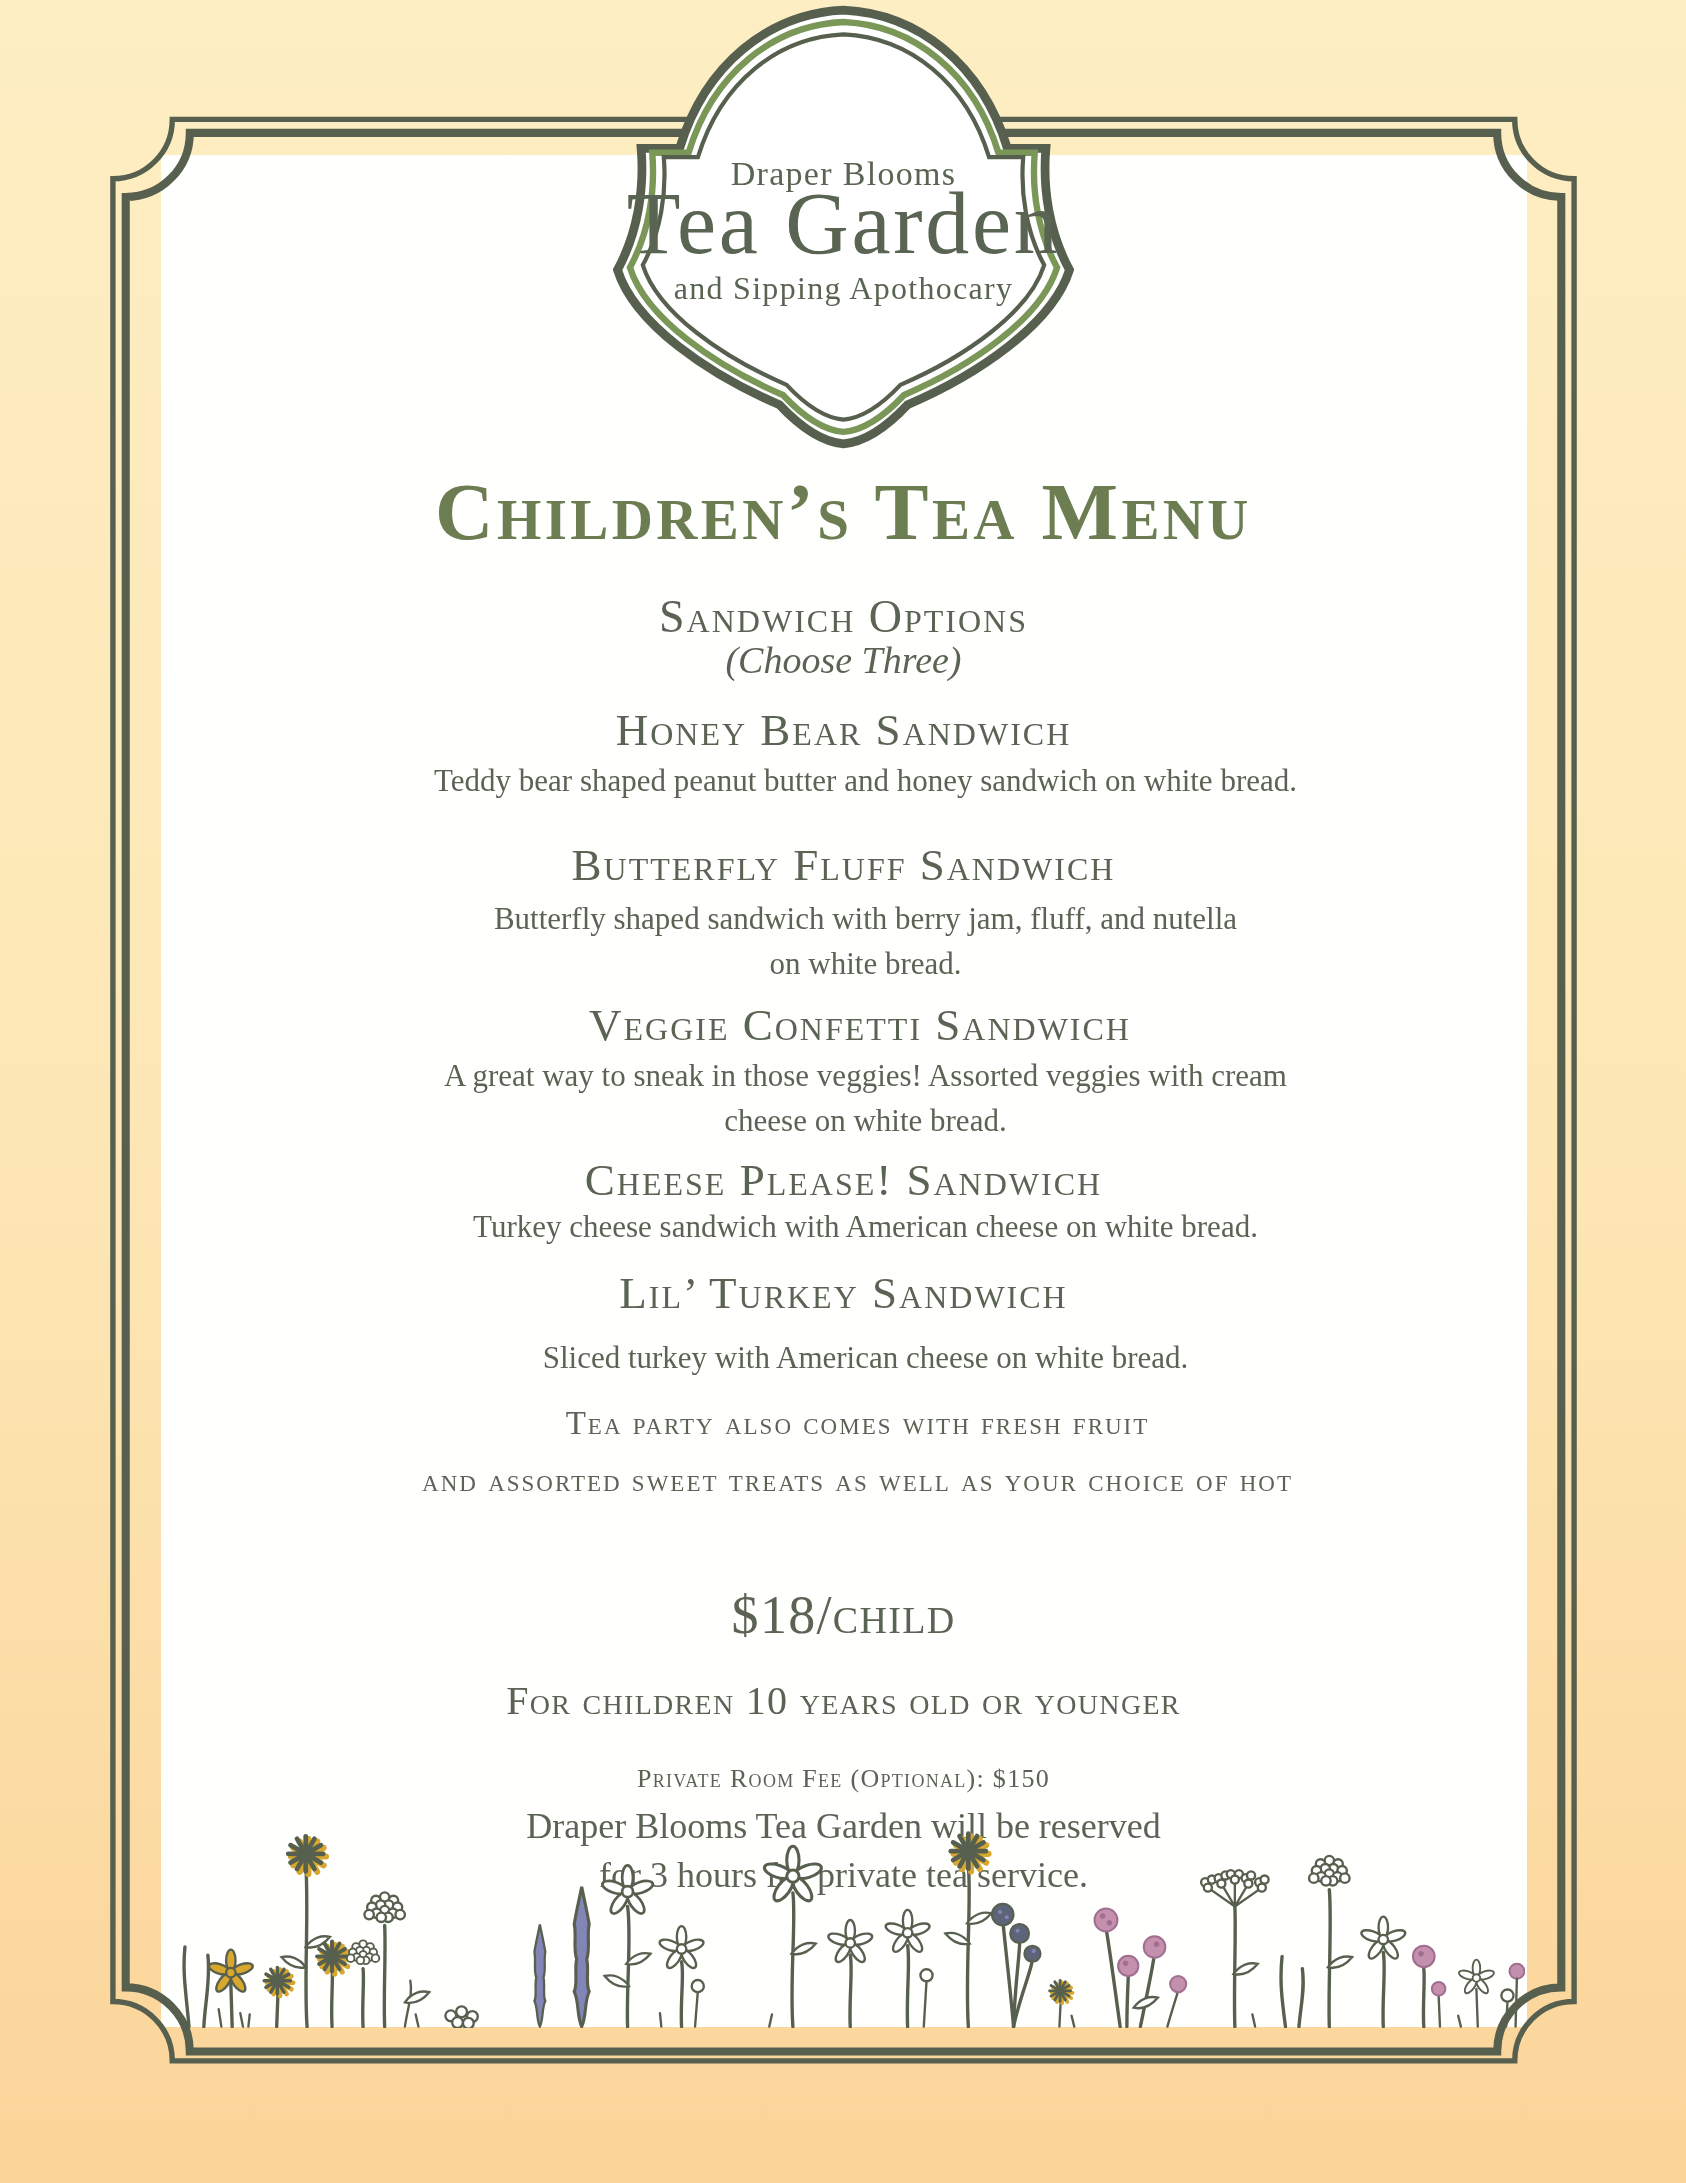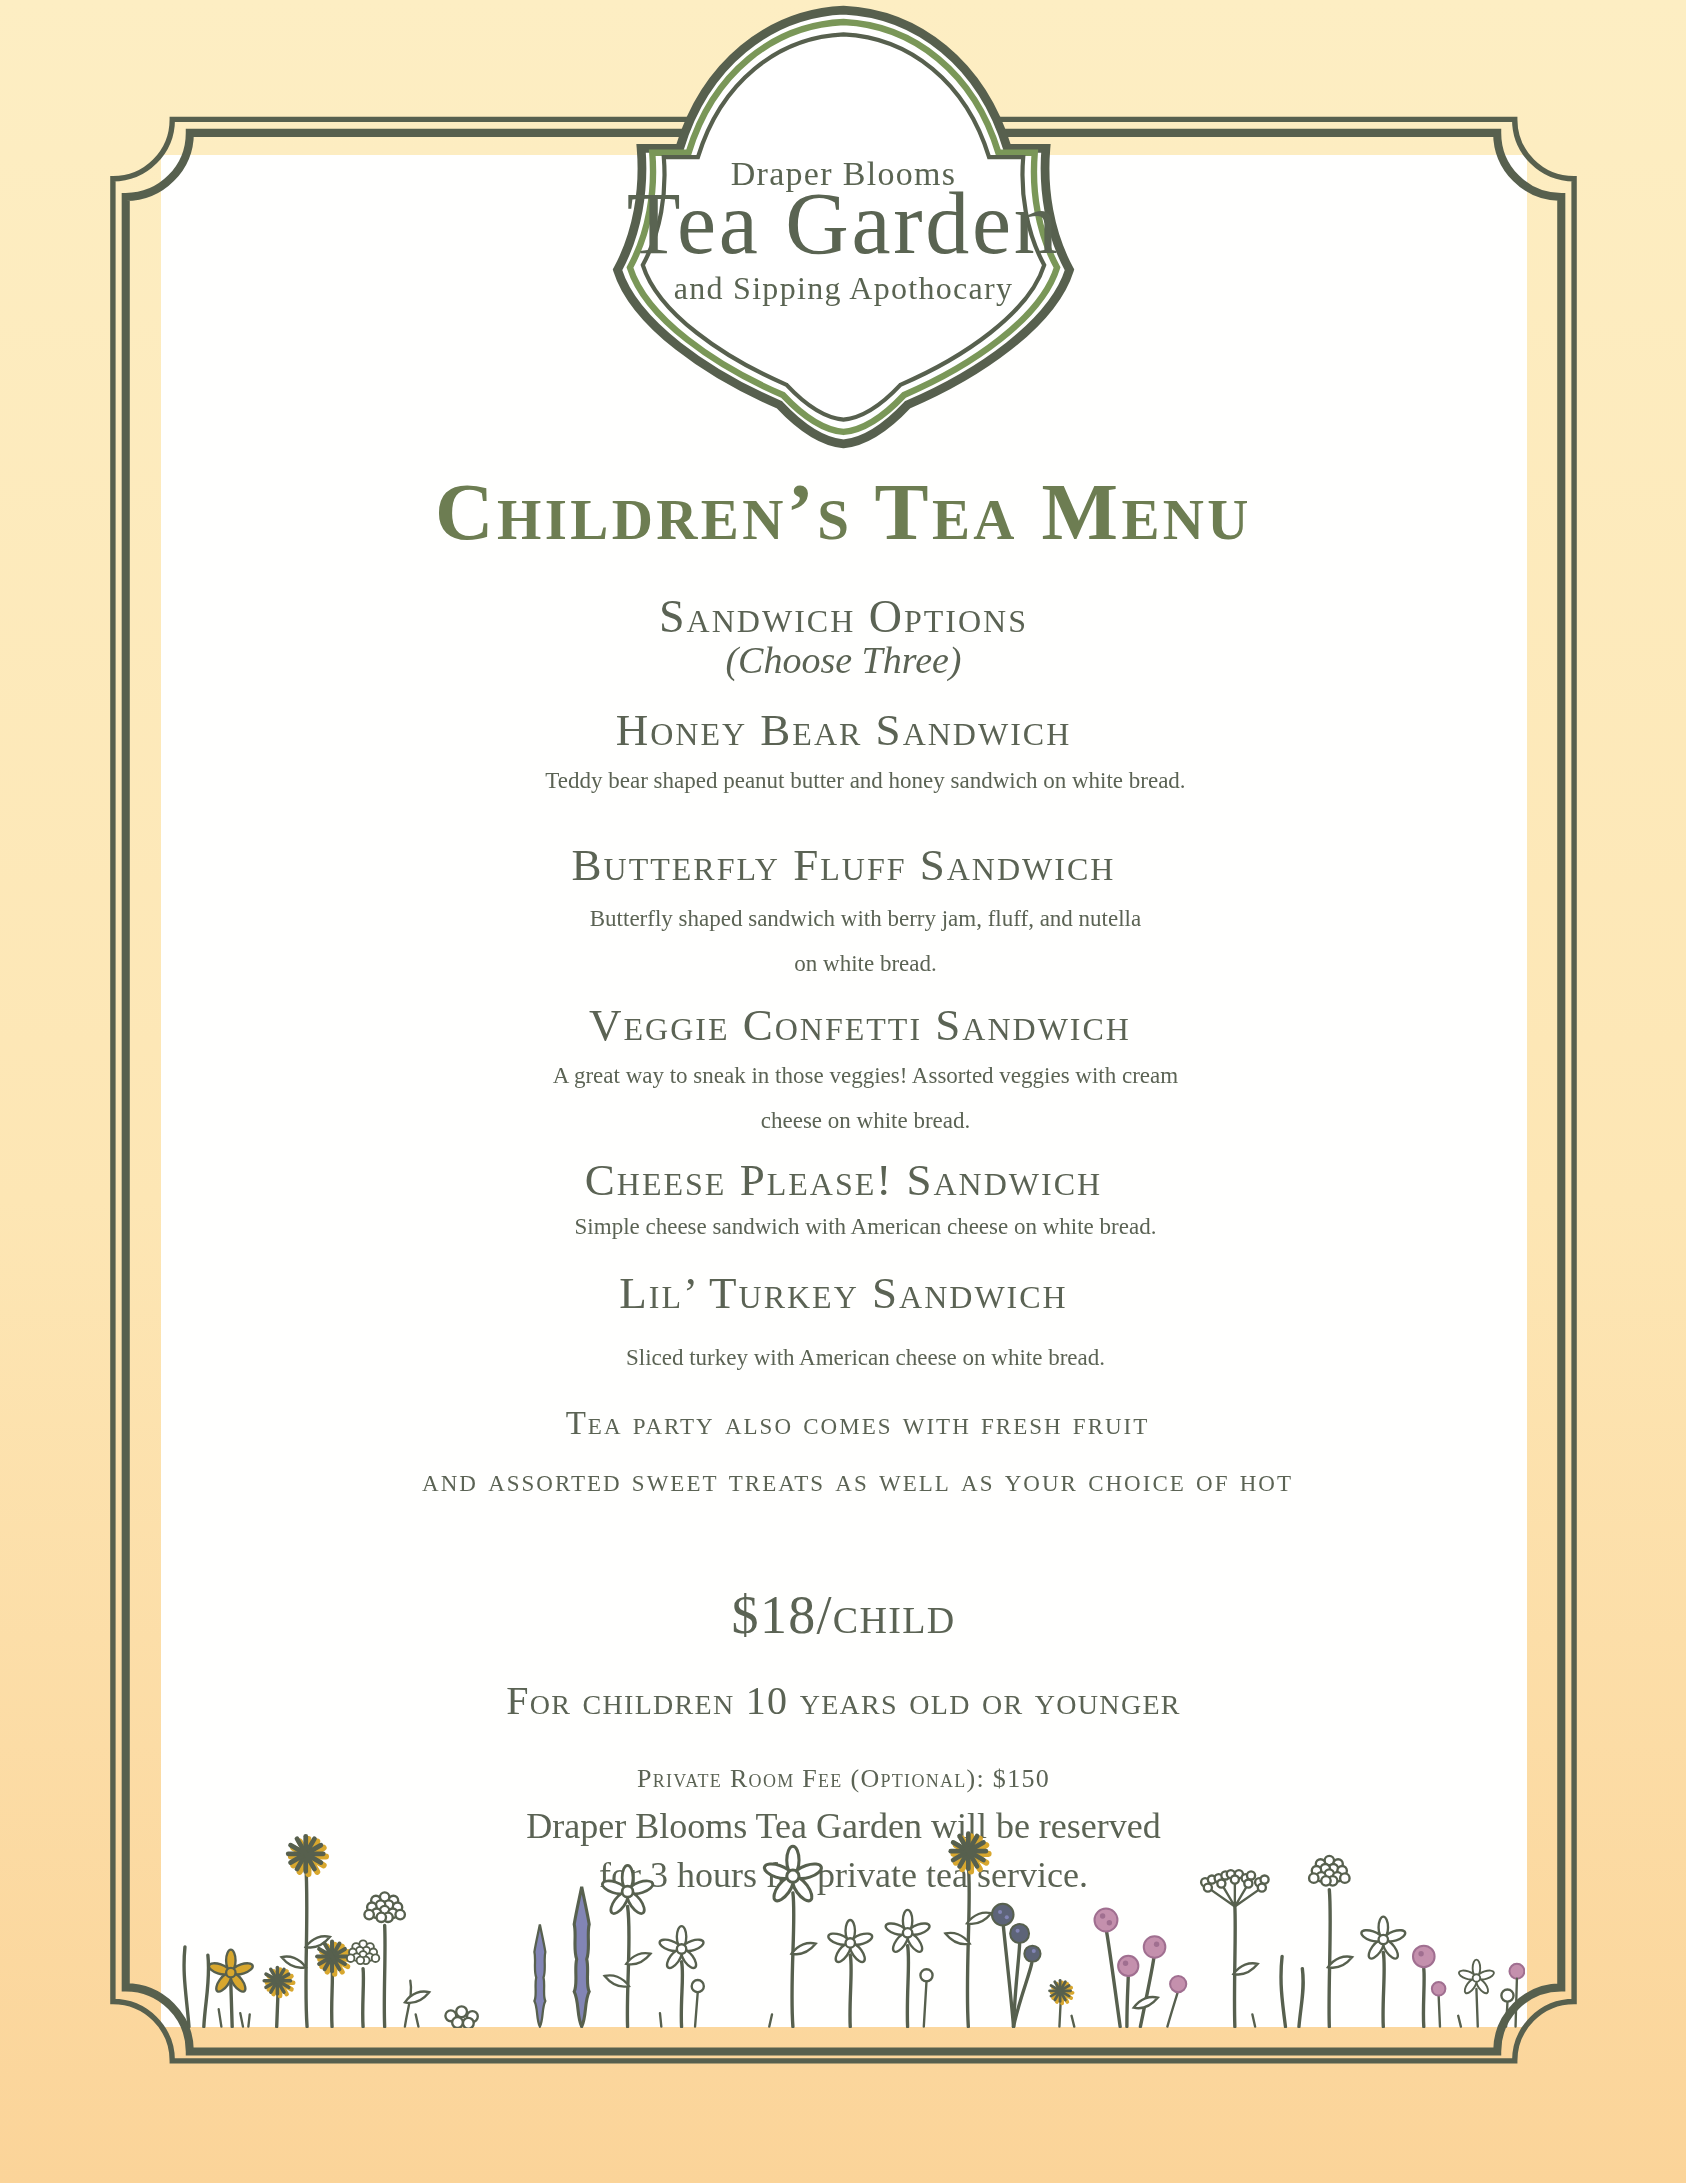--- a/index.html
+++ b/index.html
@@ -36,21 +36,21 @@
   .t{position:absolute;left:0;right:0;text-align:center;color:var(--text);}
   .sc{font-variant:small-caps;}
   .logo-line{color:var(--logo);letter-spacing:1.3px;}
   .logo-draper{top:157px;font-size:34px;line-height:34px;}
   .logo-teagarden{top:180px;font-size:88px;line-height:88px;letter-spacing:2.7px;text-align:center;}
   .logo-apoth{top:273px;font-size:32px;line-height:30px;}
   .page-title{top:472px;font-size:81px;line-height:81px;color:var(--title-green);letter-spacing:3.4px;font-weight:bold;}
   .section-head{top:594px;font-size:46px;line-height:46px;letter-spacing:2px;}
   .section-note{top:641px;font-size:38px;line-height:38px;font-style:italic;}
   .item-name{font-size:45px;line-height:45px;letter-spacing:2px;}
-  .item-desc{font-size:23px;line-height:45px;margin-left:44px;}
+  .item-desc{font-size:31px;line-height:45px;margin-left:44px;}
   .i0n{top:708px;} .i0d{top:758px;}
   .i1n{top:843px;} .i1d{top:896px;}
   .i2n{top:1003px;padding-left:33px;} .i2d{top:1053px;}
   .i3n{top:1158px;} .i3d{top:1204px;}
   .i4n{top:1271px;} .i4d{top:1335px;}
   .note-block{top:1395px;font-size:33px;line-height:57px;letter-spacing:2px;padding-left:28px;}
   .price{top:1588px;font-size:54px;line-height:54px;letter-spacing:1.3px;}
   .age-note{top:1681px;font-size:40px;line-height:40px;letter-spacing:1.3px;}
   .fee-line{top:1760px;font-size:26px;line-height:38px;letter-spacing:1.3px;}
   .reserved1{top:1808px;font-size:36px;line-height:36px;}
@@ -109,21 +109,21 @@
 </div>
 
 <div class="t sc item-name i2n">Veggie Confetti Sandwich</div>
 <div class="t item-desc i2d">
   <div>A great way to sneak in those veggies! Assorted veggies with cream</div>
   <div>cheese on white bread.</div>
 </div>
 
 <div class="t sc item-name i3n">Cheese Please! Sandwich</div>
 <div class="t item-desc i3d">
-  <div>Simple cheese sandwich with American cheese on white bread.</div>
+  <div>Turkey cheese sandwich with American cheese on white bread.</div>
 </div>
 
 <div class="t sc item-name i4n">Lil’ Turkey Sandwich</div>
 <div class="t item-desc i4d">
   <div>Sliced turkey with American cheese on white bread.</div>
 </div>
 
 <div class="t sc note-block">
   <div>Tea party also comes with fresh fruit</div>
   <div>and assorted sweet treats as well as your choice of hot</div>

